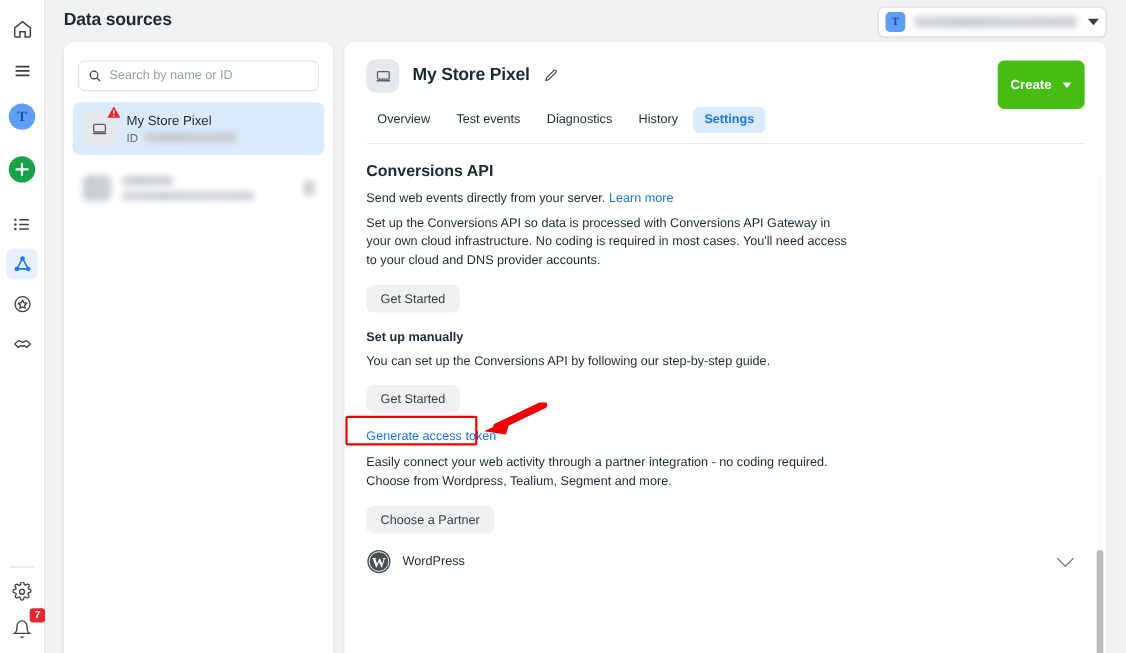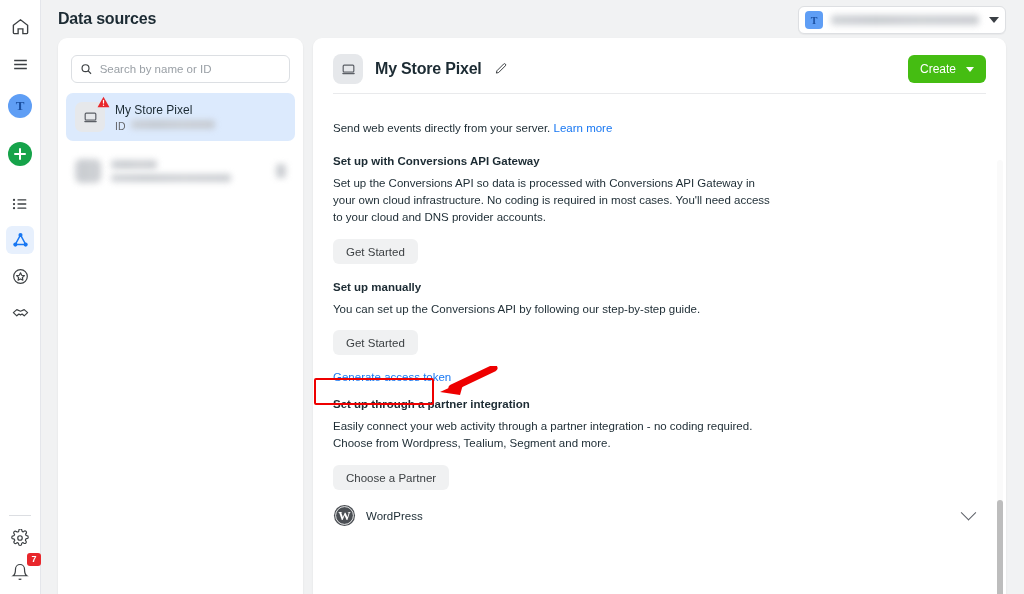--- a/index.html
+++ b/index.html
@@ -117,22 +117,22 @@
     box-shadow: 0 1px 2px rgba(0,0,0,.08); overflow: hidden;
   }
   .mp-head { padding: 16px 20px 0 20px; }
   .mp-title-row { display: flex; align-items: center; gap: 12px; }
   .mp-icon {
     width: 30px; height: 30px; border-radius: 8px; background: #e6e8eb;
     display: flex; align-items: center; justify-content: center; flex: none;
   }
   .mp-title { font-size: 16px; font-weight: bold; color: #1c2b33; letter-spacing: -0.2px; }
   .create-btn {
-    position: absolute; right: 20px; top: 17px; height: 28px; background: #45bd12;
-    border-radius: 6px; color: #fff; font-size: 12px; font-weight: normal;
+    position: absolute; right: 20px; top: 17px; height: 44px; background: #45bd12;
+    border-radius: 6px; color: #fff; font-size: 12px; font-weight: bold;
     display: flex; align-items: center; gap: 10px; padding: 0 12px; cursor: pointer;
   }
   .create-caret {
     width: 0; height: 0; border-left: 4.5px solid transparent;
     border-right: 4.5px solid transparent; border-top: 5.5px solid #fff;
   }
   .tabs { display: flex; gap: 4px; margin-top: 13px; }
   .tab {
     font-size: 11.5px; color: #1c2b33; padding: 6px 10px;
     border-radius: 6px; cursor: pointer; white-space: nowrap;
@@ -341,46 +341,52 @@
         <svg width="14" height="14" viewBox="0 0 24 24" fill="none" stroke="#3c4043" stroke-width="1.7" style="cursor:pointer">
           <path d="M16.5 3.5a2.1 2.1 0 0 1 3 3L8 18l-4 1 1-4z"></path>
         </svg>
       </div>
 
       <div class="create-btn">
         <span>Create</span>
         <span class="create-caret"></span>
       </div>
 
+      <div class="tabs">
+        <div class="tab">Overview</div>
+        <div class="tab">Test events</div>
+        <div class="tab">Diagnostics</div>
+        <div class="tab">History</div>
+        <div class="tab active">Settings</div>
+      </div>
     </div>
 
     <div class="mp-divider"></div>
 
     <div class="mp-body">
+      <div class="h1">Conversions API</div>
       <div class="sub">
         <span>Send web events directly from your server.</span>
         <span class="link">Learn more</span>
       </div>
 
-      <div style="margin-top:21px" class="h2">Set up with Conversions API Gateway</div>
       <div class="p" style="margin-top:8px">Set up the Conversions API so data is processed with Conversions API Gateway in your own cloud infrastructure. No coding is required in most cases. You'll need access to your cloud and DNS provider accounts.</div>
       <div style="margin-top:13px">
         <span class="gbtn">Get Started</span>
       </div>
 
       <div style="margin-top:17px" class="h2">Set up manually</div>
       <div class="p" style="margin-top:8px">You can set up the Conversions API by following our step-by-step guide.</div>
       <div style="margin-top:12px">
         <span class="gbtn">Get Started</span>
       </div>
       <div style="margin-top:12px">
         <span class="tokenlink">Generate access token</span>
       </div>
 
-      <div style="margin-top:13px" class="h2">Set up through a partner integration</div>
       <div class="p" style="margin-top:8px;max-width:450px">Easily connect your web activity through a partner integration - no coding required. Choose from Wordpress, Tealium, Segment and more.</div>
       <div style="margin-top:13px">
         <span class="gbtn">Choose a Partner</span>
       </div>
 
       <div class="partner-row">
         <svg width="23" height="23" viewBox="0 0 24 24">
           <circle cx="12" cy="12" r="11" fill="#4b4f54"></circle>
           <circle cx="12" cy="12" r="9.3" fill="none" stroke="#fff" stroke-width="0.9"></circle>
           <text x="12" y="17" text-anchor="middle" font-size="13" font-weight="bold" fill="#fff" font-family="Liberation Serif, serif">W</text>

